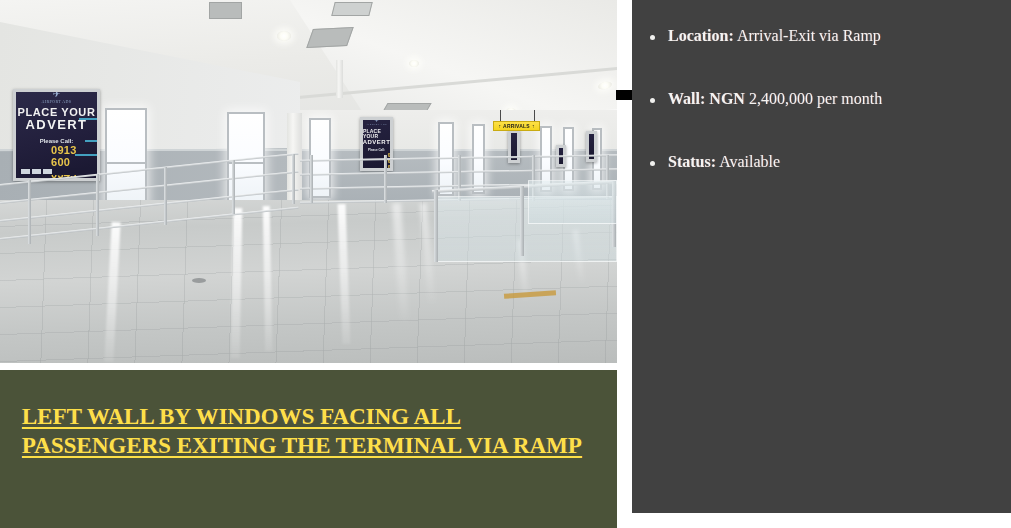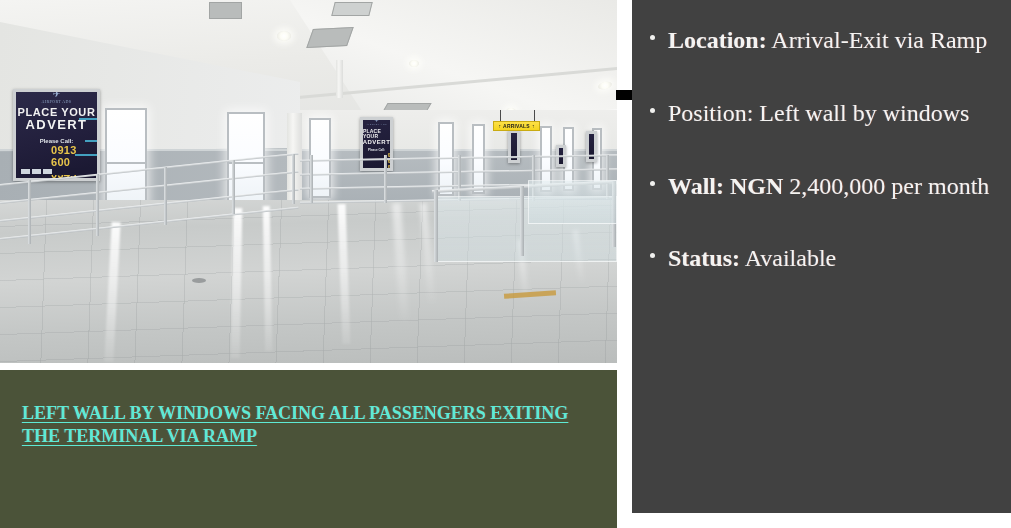--- a/index.html
+++ b/index.html
@@ -177,43 +177,43 @@
   }
 
   
   #caption-box{
     position:absolute; left:0; top:370px; width:617px; height:158px;
     background:#4b5339;
     padding:32px 22px 0 22px;
   }
   #caption-text{
     font-family:"Liberation Serif", serif;
-    font-weight:bold; font-size:18px; line-height:1.28;
-    color:#5eead4; text-transform:uppercase;
+    font-weight:bold; font-size:23px; line-height:1.28;
+    color:#fde047; text-transform:uppercase;
     text-decoration:underline; text-underline-offset:3px;
     text-shadow:1px 0 0 rgba(200,90,40,.45), -1px 0 0 rgba(70,130,200,.35);
   }
 
   
   #spec-panel{
     position:absolute; left:632px; top:0; width:379px; height:513px;
     background:#414141;
     padding:26px 10px 0 10px;
   }
   #spec-notch{
     position:absolute; left:616px; top:90px; width:16px; height:10px;
     background:#000000;
   }
   .spec-list{ list-style:none; }
   .spec-item{
     position:relative;
     padding-left:26px;
     color:#f4f4f2;
     font-family:"Liberation Serif", serif;
-    font-size:24px; line-height:1.2;
+    font-size:16px; line-height:1.2;
     margin-bottom:44px;
     white-space:nowrap;
     text-shadow:.8px 0 0 rgba(205,95,45,.40), -.8px 0 0 rgba(75,135,205,.32);
   }
   .spec-item:last-child{ margin-bottom:0; }
   .spec-item::before{
     content:"";
     position:absolute; left:8px; top:9px;
     width:5px; height:5px; border-radius:50%;
     background:#f0f0ee;
@@ -358,22 +358,19 @@
   <div id="caption-text">LEFT WALL BY WINDOWS FACING ALL PASSENGERS EXITING THE TERMINAL VIA RAMP</div>
 </div>
 
 <div id="spec-notch"></div>
 <div id="spec-panel">
   <ul class="spec-list">
     <li class="spec-item">
       <span class="k">Location:</span><span class="v"> Arrival-Exit via Ramp</span>
     </li>
     <li class="spec-item">
-      <span class="v">Position:</span><span class="v">  Left wall by windows</span>
-    </li>
-    <li class="spec-item">
       <span class="k">Wall: NGN</span><span class="v"> 2,400,000 per month</span>
     </li>
     <li class="spec-item">
       <span class="k">Status:</span><span class="v"> Available</span>
     </li>
   </ul>
 </div>
 
 </body></html>

